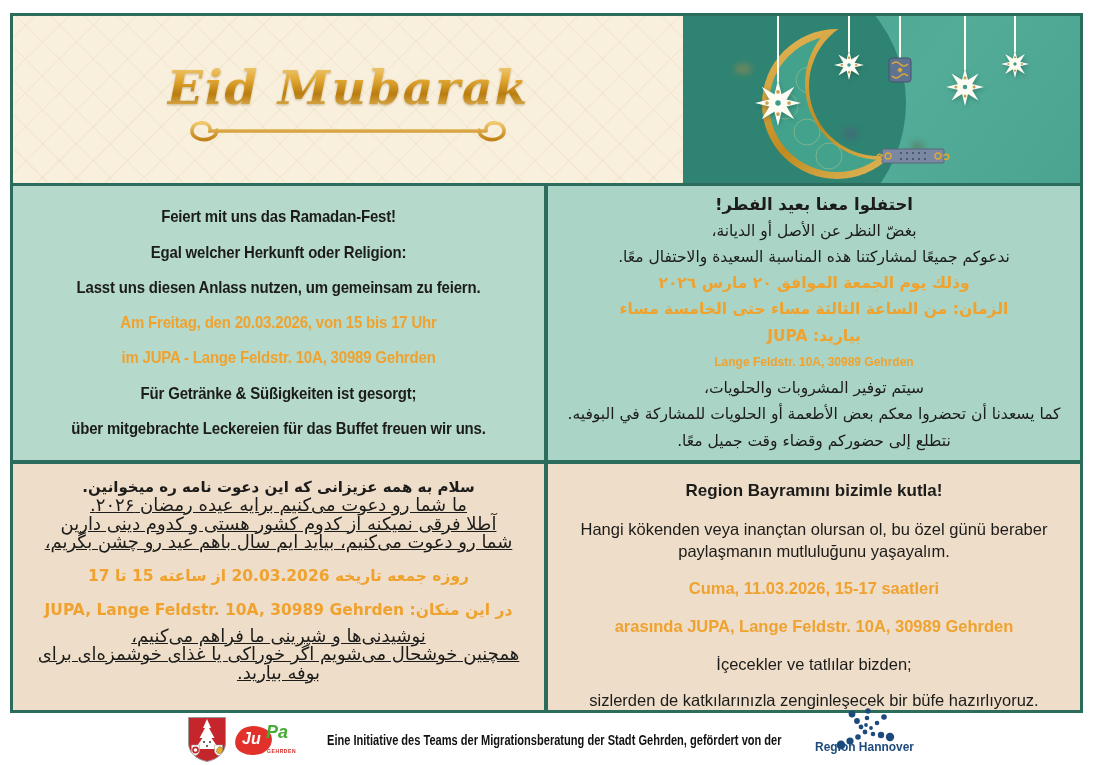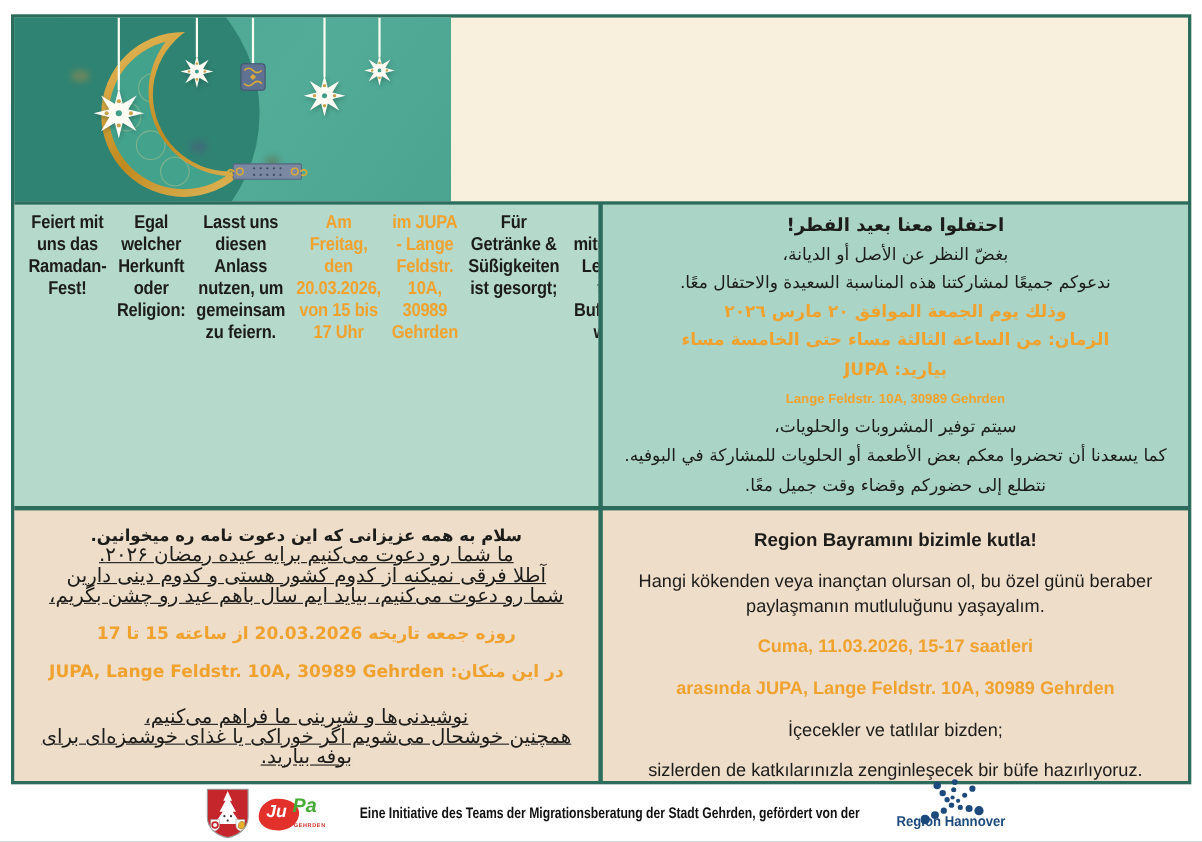--- a/index.html
+++ b/index.html
@@ -33,35 +33,35 @@
   .ornbar{position:absolute;left:190px;top:130px;}
   
   .grid{position:absolute;left:0;top:167px;width:1067px;height:527px;background:#2b6c5c;box-sizing:border-box;
     padding-top:3px;display:grid;grid-template-columns:531px 532px;grid-template-rows:274px 1fr;gap:4px;}
   .cell{overflow:hidden;text-align:center;box-sizing:border-box;}
   .cell p{margin:0;}
   .mint1{background:#b5d9ca;} .mint2{background:#aad4c5;} .sand{background:#eeddc9;}
   .o{color:#f0a22f;}
   .k{color:#1c1c1a;}
   
-  .de{display:flex;flex-direction:row;justify-content:space-evenly;padding:6px 8px;}
+  .de{display:flex;flex-direction:column;justify-content:space-evenly;padding:6px 8px;}
   .de p{font-weight:700;font-size:17px;letter-spacing:-.2px;transform:scaleX(.88);}
   
   .ar{font-family:"DejaVu Sans",sans-serif;padding:5px 14px;display:flex;flex-direction:column;justify-content:space-evenly;}
   .ar p{font-size:15.5px;line-height:25px;}
   .ar .hd{font-weight:700;font-size:16.5px;}
   .ar .o{font-weight:700;}
   .ar .lat{font-family:"Liberation Sans",sans-serif;font-weight:700;font-size:12px;}
   
   .fa{font-family:"DejaVu Sans",sans-serif;padding:14px 14px 0;}
   .fa .hd{font-weight:700;font-size:15px;}
   .fa .grp{font-size:18px;line-height:18.5px;text-decoration:underline;}
   .fa .o{font-weight:700;font-size:15.5px;margin-top:15px;}
   .fa .o2{margin-top:16px;}
-  .fa .tail1{margin-top:24px;}
+  .fa .tail1{margin-top:8px;}
   
   .tr{padding:16px 30px 0;}
   .tr p{font-size:16.5px;line-height:1.32;margin-bottom:15px;}
   .tr .hd{font-weight:700;font-size:17px;margin-bottom:17px;}
   .tr .o{font-weight:700;margin-bottom:16px;}
   
   .footer{position:absolute;left:0;top:714px;width:1093px;height:51px;display:flex;align-items:center;padding-left:187px;box-sizing:border-box;}
   .jupa{position:relative;width:72px;height:46px;margin-left:8px;}
   .jupa .bub{position:absolute;left:0;top:9px;width:37px;height:29px;background:#e2302a;border-radius:46% 54% 48% 52%/55% 48% 52% 45%;transform:rotate(-6deg);}
   .jupa .ju{position:absolute;left:7px;top:13px;color:#fff;font-weight:700;font-style:italic;font-size:16px;}
@@ -72,20 +72,32 @@
   .region{position:relative;width:96px;height:50px;margin-left:16px;}
   .region .rtxt{position:absolute;left:0;top:24px;color:#1c4a7c;font-weight:700;font-size:13px;white-space:nowrap;transform:scaleX(.92);transform-origin:left center;}
   .region svg{position:absolute;left:22px;top:-8px;}
 </style>
 </head>
 <body>
 
 <div class="frame">
 
   <div class="banner">
+    <div class="banner-left">
+      <div class="eid-title">Eid Mubarak</div>
+      <svg class="flourish" width="330" height="28" viewBox="0 0 330 28">
+        <defs>
+          <linearGradient id="gLine" x1="0" y1="0" x2="0" y2="1">
+            <stop offset="0" stop-color="#f0c96e"></stop>
+              <stop offset="1" stop-color="#c2821a"></stop>
+          </linearGradient>
+        </defs>
+        <path fill="none" stroke="url(#gLine)" stroke-width="3.6" stroke-linecap="round" d="M34 13 C34 21 22 25 14 21 C6 17 8 7 17 6 C24 5 28 9 27 14 L303 14 M296 13 C296 21 308 25 316 21 C324 17 322 7 313 6 C306 5 302 9 303 14"></path>
+      </svg>
+    </div>
 
     <div class="banner-art">
       <div class="art-dark"></div>
       <div class="blob b1"></div>
       <div class="blob b2"></div>
       <div class="blob b3"></div>
 
       <svg class="cres" width="240" height="158" viewBox="0 0 240 158">
         <defs>
           <linearGradient id="goldG" x1="0" y1="0" x2="1" y2="1">

